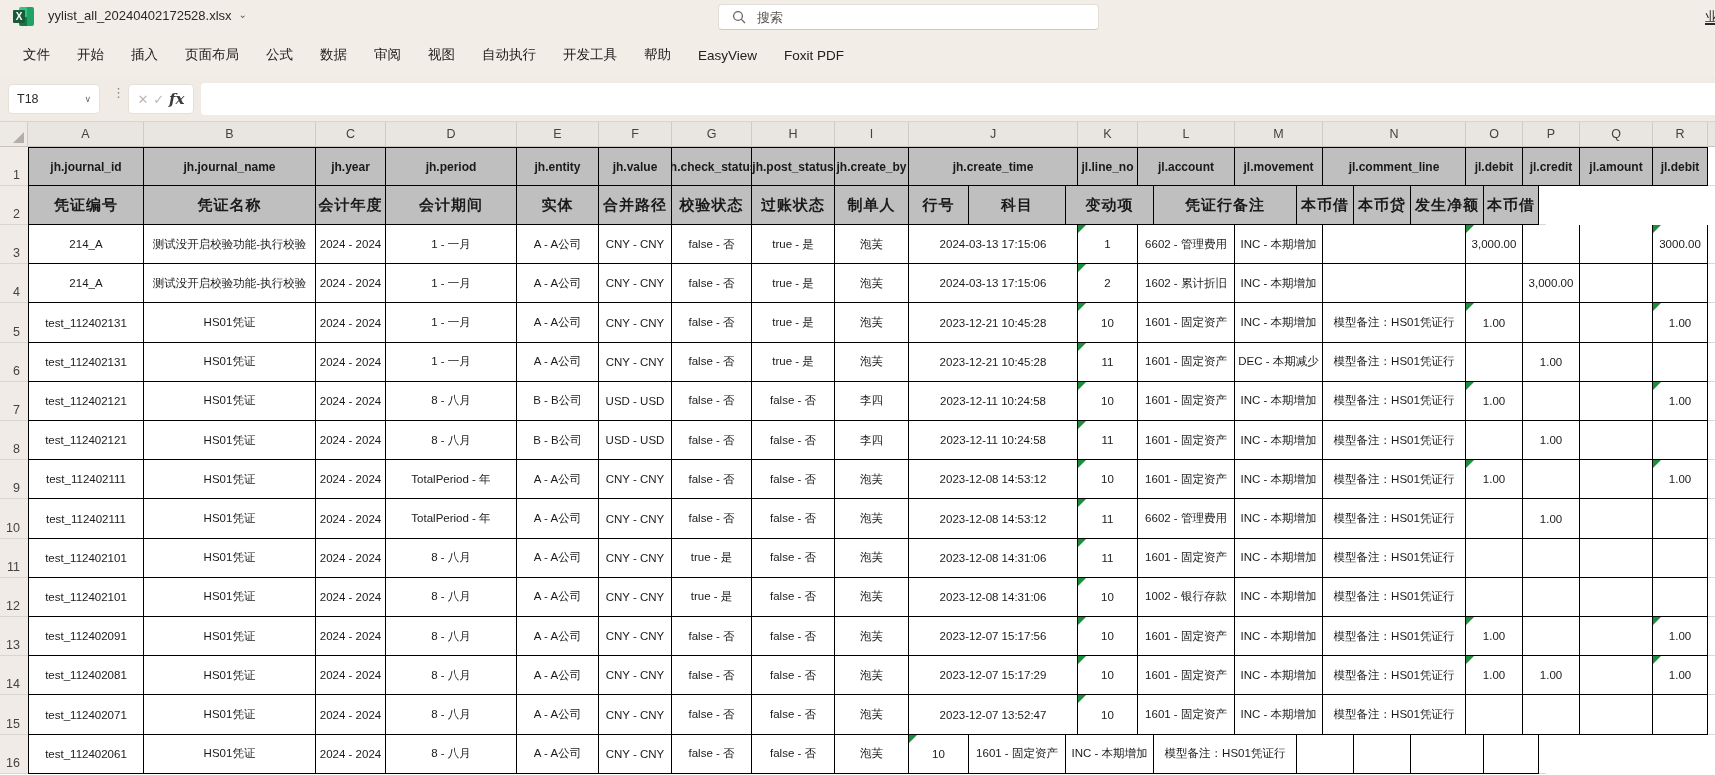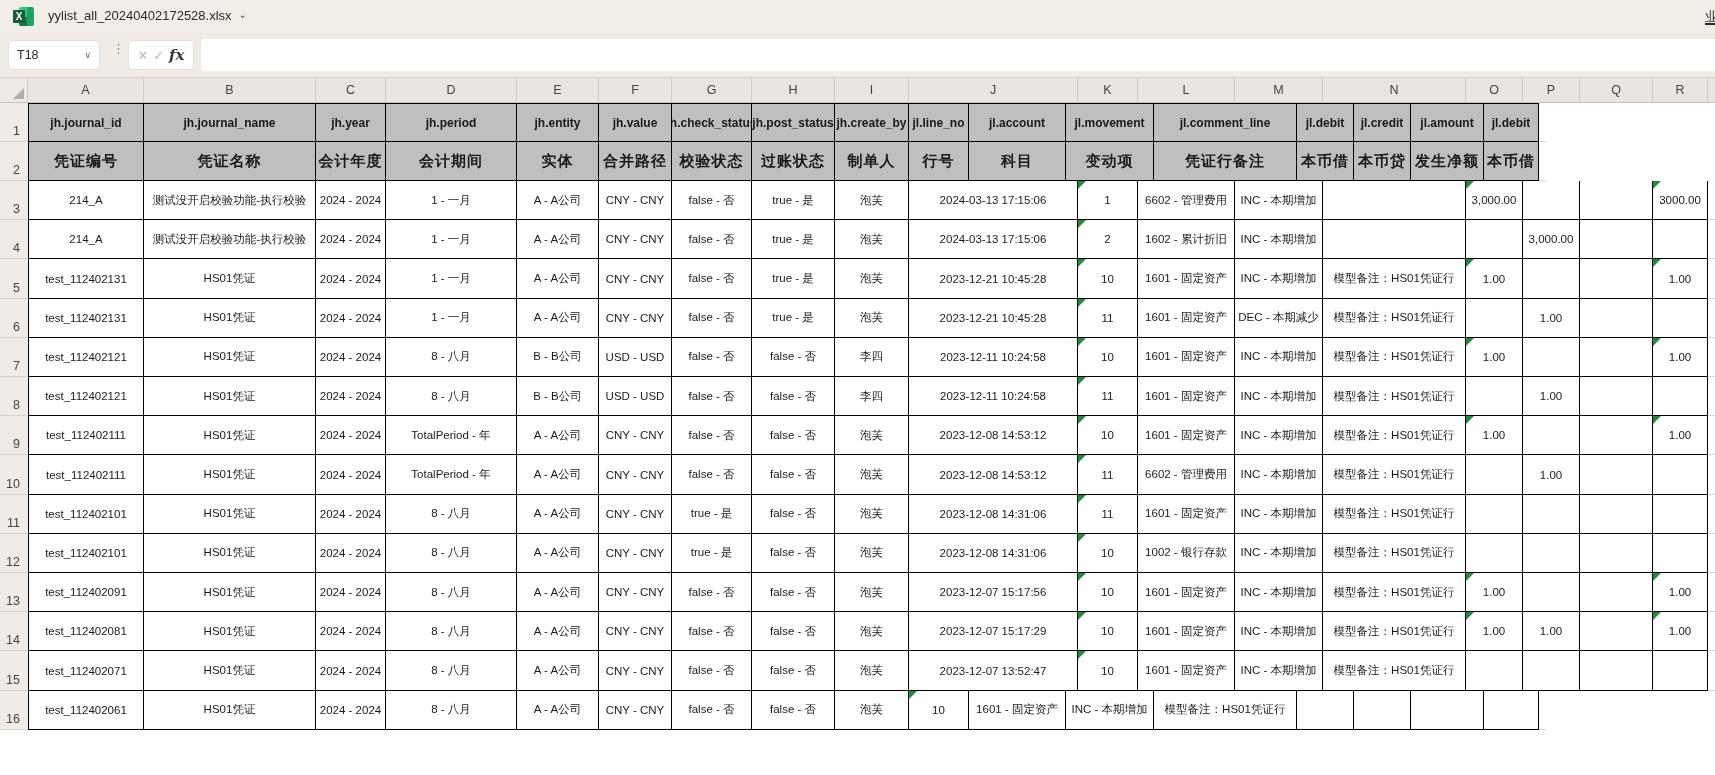--- a/index.html
+++ b/index.html
@@ -110,23 +110,45 @@
           <i></i>
           <i></i>
           <i></i>
         </div>
       <div class="logo-x">X</div>
     </div>
     <div class="doc-title">
       <span>yylist_all_20240402172528.xlsx</span>
       <span class="chev">⌄</span>
     </div>
+    <div class="search-box">
+      <svg width="14" height="14" viewBox="0 0 14 14">
+        <circle cx="6" cy="6" r="4.4" fill="none" stroke="#6b6662" stroke-width="1.3"></circle>
+        <line x1="9.4" y1="9.4" x2="13" y2="13" stroke="#6b6662" stroke-width="1.3"></line>
+      </svg>
+      <input class="search-input" type="text" placeholder="搜索" style="">
+    </div>
     <div class="corner-glyph">业</div>
   </div>
 
+  <div class="menubar">
+      <div class="menu-item">文件</div>
+      <div class="menu-item">开始</div>
+      <div class="menu-item">插入</div>
+      <div class="menu-item">页面布局</div>
+      <div class="menu-item">公式</div>
+      <div class="menu-item">数据</div>
+      <div class="menu-item">审阅</div>
+      <div class="menu-item">视图</div>
+      <div class="menu-item">自动执行</div>
+      <div class="menu-item">开发工具</div>
+      <div class="menu-item">帮助</div>
+      <div class="menu-item">EasyView</div>
+      <div class="menu-item">Foxit PDF</div>
+    </div>
 
   <div class="formulabar">
     <div class="namebox">
       <span>T18</span>
       <span class="chev">∨</span>
     </div>
     <div class="fdots">⋮</div>
     <div class="fxgroup">
       <span class="fx-cancel">✕</span>
       <span class="fx-accept">✓</span>
@@ -165,20 +187,21 @@
           <div class="rn">1</div>
           <div class="c first" style="width: 116px;">jh.journal_id</div>
           <div class="c" style="width: 172px;">jh.journal_name</div>
           <div class="c" style="width: 70px;">jh.year</div>
           <div class="c" style="width: 131px;">jh.period</div>
           <div class="c" style="width: 82px;">jh.entity</div>
           <div class="c" style="width: 73px;">jh.value</div>
           <div class="c" style="width: 80px;">jh.check_status</div>
           <div class="c" style="width: 83px;">jh.post_status</div>
           <div class="c" style="width: 74px;">jh.create_by</div>
+          <div class="c" style="width: 169px;">jh.create_time</div>
           <div class="c" style="width: 60px;">jl.line_no</div>
           <div class="c" style="width: 97px;">jl.account</div>
           <div class="c" style="width: 88px;">jl.movement</div>
           <div class="c" style="width: 143px;">jl.comment_line</div>
           <div class="c" style="width: 57px;">jl.debit</div>
           <div class="c" style="width: 57px;">jl.credit</div>
           <div class="c" style="width: 73px;">jl.amount</div>
           <div class="c" style="width: 55px;">jl.debit</div>
           <div class="sliver"></div>
         </div>

